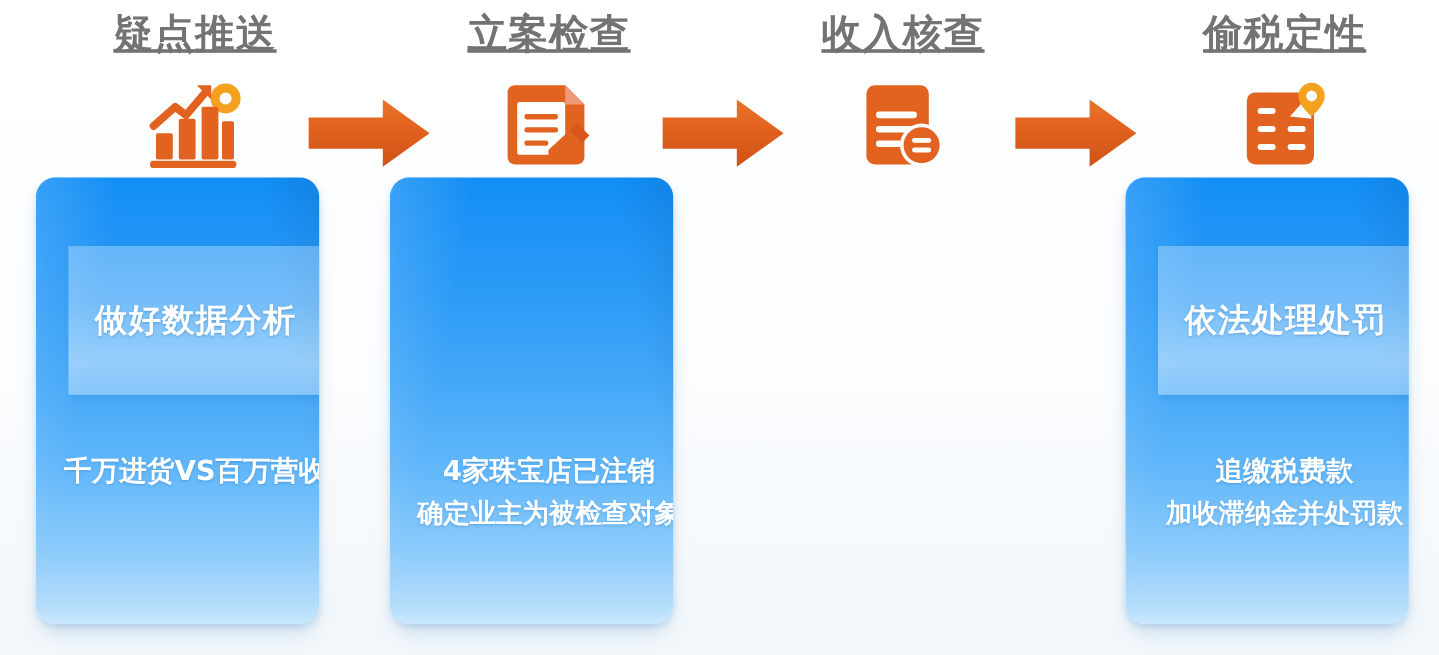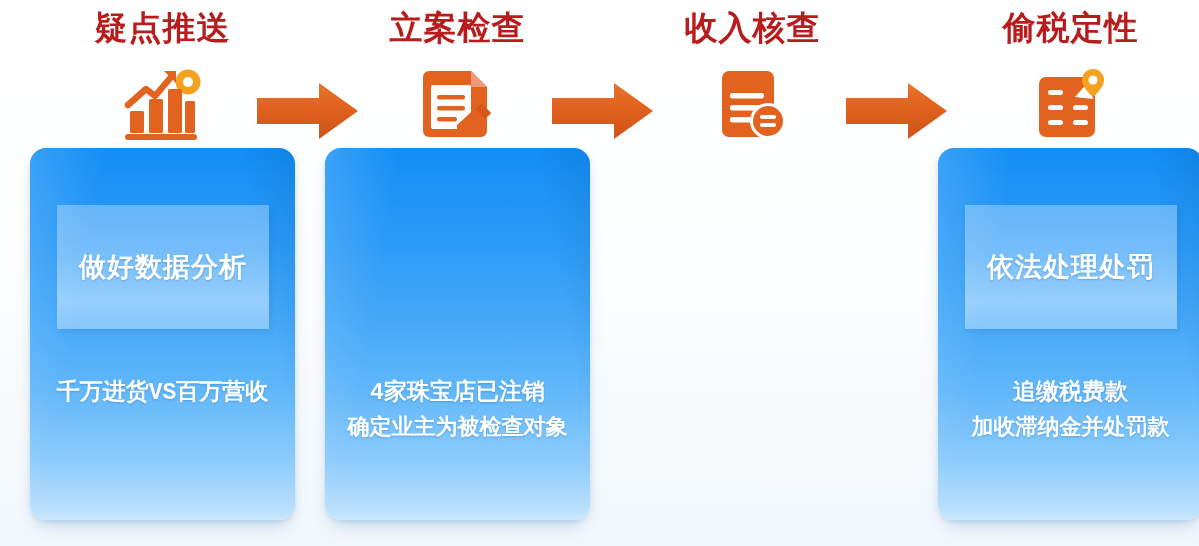--- a/index.html
+++ b/index.html
@@ -40,23 +40,24 @@
   .step-title {
     position: absolute;
     top: 8px;
     left: 0;
     width: 265px;
     text-align: center;
     font-family: "DejaVu Sans", "Liberation Sans", sans-serif;
     font-size: 33px;
     font-weight: 700;
     letter-spacing: 1px;
-    color: #b91c1c;
+    color: #737373;
     line-height: 40px;
     white-space: nowrap;
+    text-decoration: underline;
   }
 
   
   .step-icon {
     position: absolute;
     top: 62px;
     left: 0;
     width: 265px;
     height: 84px;
     display: flex;
@@ -75,21 +76,21 @@
   .arrow-0 { left: 257px; }
   .arrow-1 { left: 552px; }
   .arrow-2 { left: 846px; }
   .arrow svg { display: block; }
 
   
   .card {
     position: absolute;
     top: 148px;
     left: 0;
-    width: 265px;
+    width: 236px;
     height: 372px;
     border-radius: 16px;
     background: linear-gradient(180deg,
         #118ef5 0%,
         #1b92f6 8%,
         #2c9bf7 26%,
         #44a8f8 46%,
         #63b8fa 66%,
         #8ccbfb 84%,
         #b9dffc 97%,
@@ -146,21 +147,21 @@
     width: 257px;
     text-align: center;
     font-family: "DejaVu Sans", "Liberation Sans", sans-serif;
     font-size: 23px;
     font-weight: 700;
     color: #ffffff;
     line-height: 35px;
     letter-spacing: 0px;
     text-shadow: 0 1px 2px rgba(20, 90, 160, 0.30);
   }
-  .card-body .line { display: block; white-space: nowrap; font-family: Liberation Mono, monospace; }
+  .card-body .line { display: block; white-space: nowrap; }
   .card-body .line.small { font-size: 22px; }
 </style>
 </head>
 <body>
 
 <div class="canvas">
 
   <div class="arrow arrow-0">
     <svg width="102" height="58" viewBox="0 0 102 58">
       <defs>

